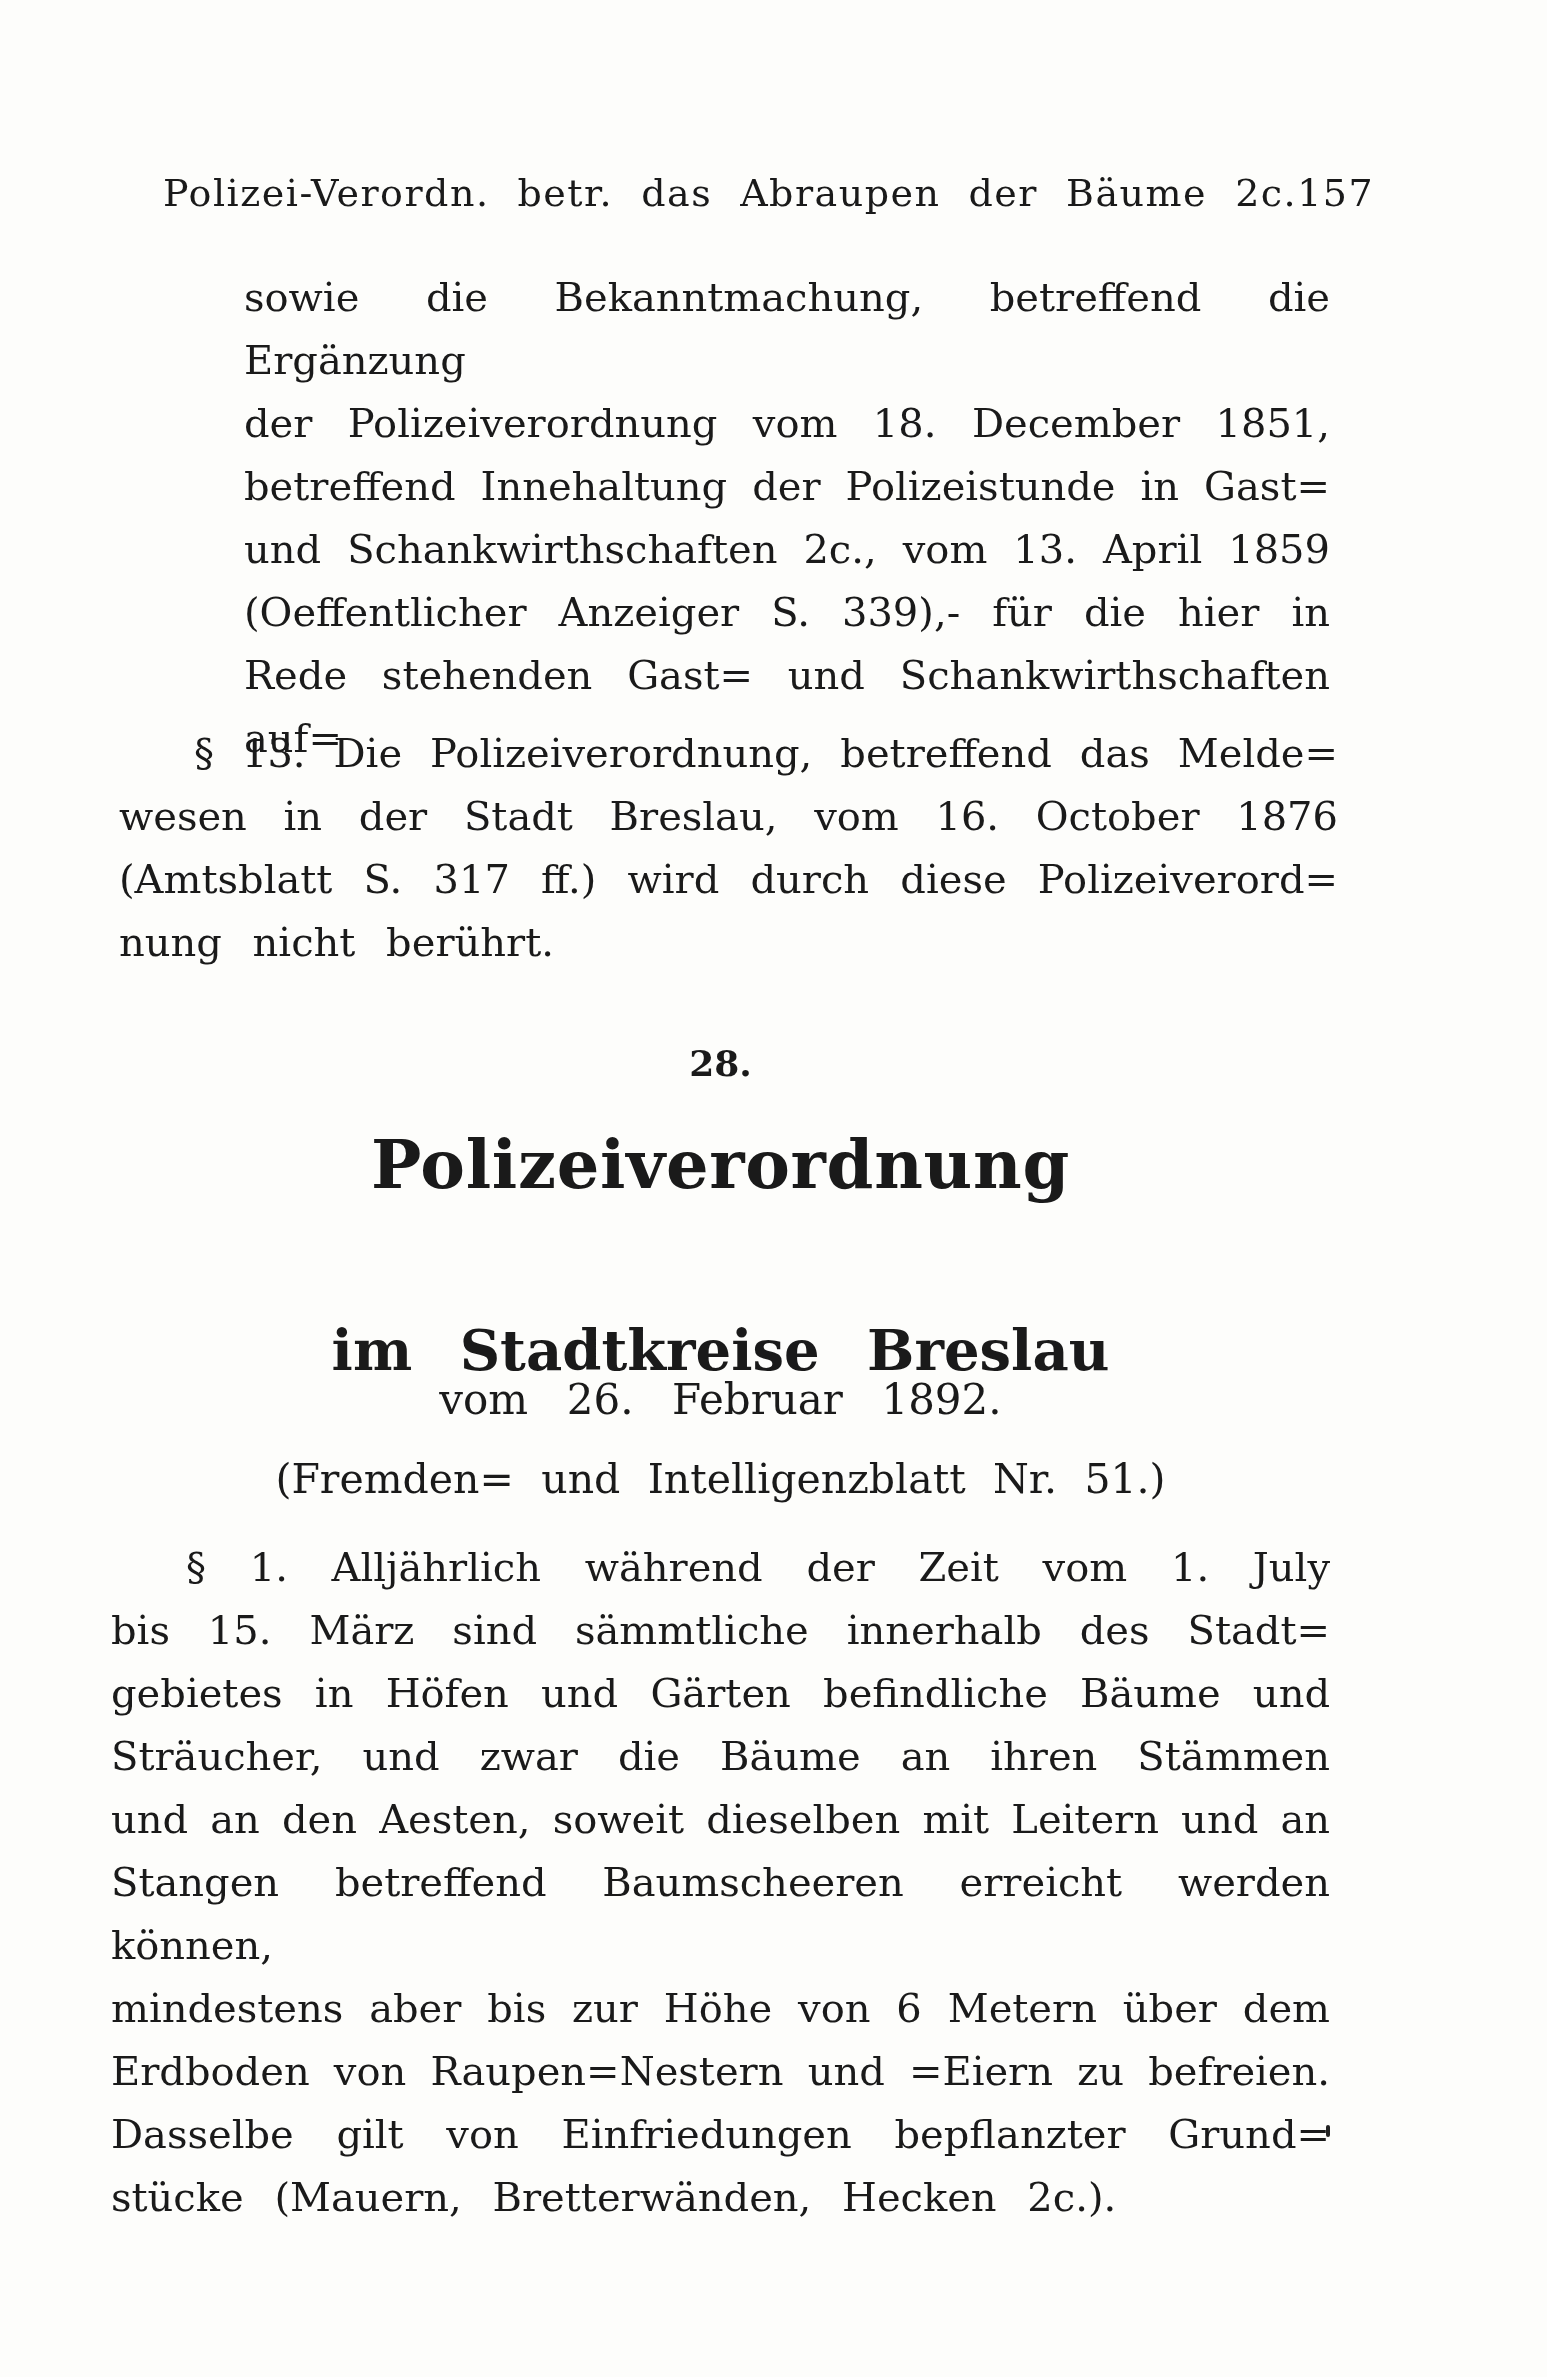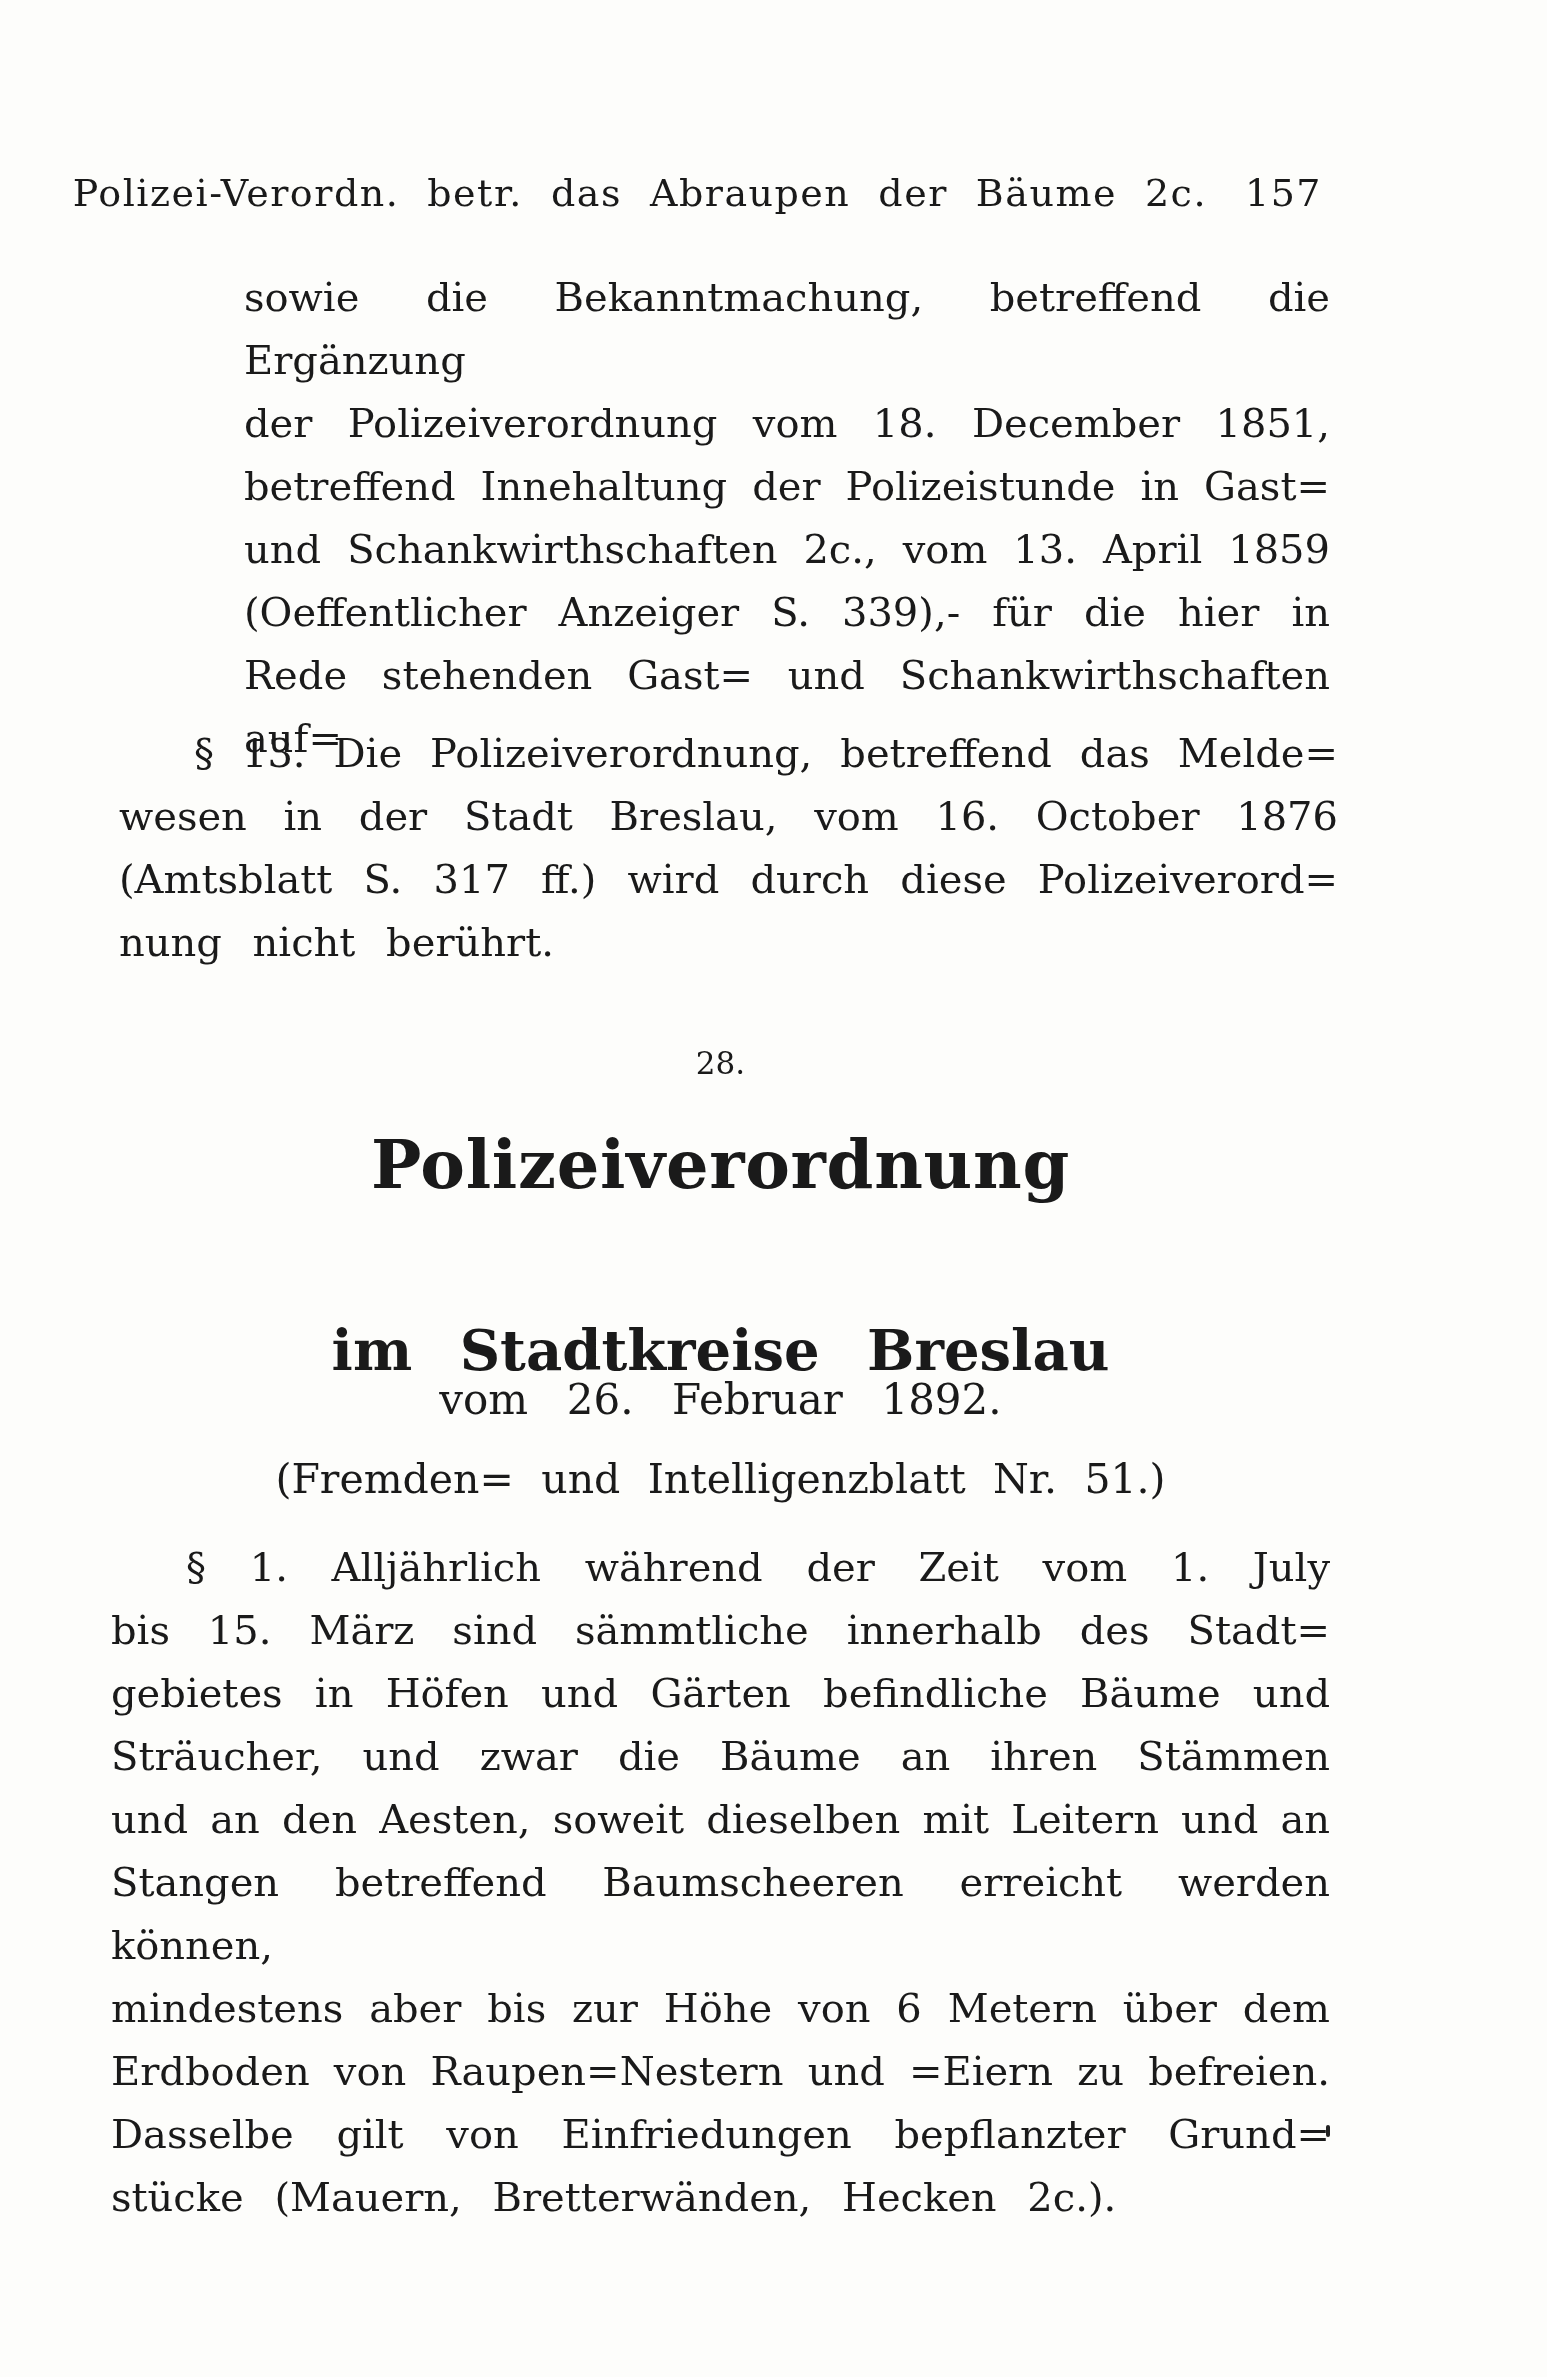--- a/index.html
+++ b/index.html
@@ -10,25 +10,24 @@
     margin: 0 auto;
     background: #fdfdfb;
     color: #1a1a1a;
     font-family: "DejaVu Serif", "Liberation Serif", serif;
     overflow: hidden;
   }
   
   .hdr {
     position: absolute;
     top: 167px; left: 163px; width: 1159px;
-    display: flex; justify-content: flex-end; align-items: baseline;
+    display: flex; justify-content: flex-start; align-items: baseline;
     font-size: 38px; line-height: 53px;
     letter-spacing: 1.5px; word-spacing: 0.38em;
     white-space: nowrap;
-    gap: 38px;
   }
   
   .bq {
     position: absolute;
     top: 266px; left: 244px; width: 1086px;
     font-size: 40px; line-height: 63px;
   }
   
   .p13 {
     position: absolute;
@@ -38,21 +37,21 @@
   .p1 {
     position: absolute;
     top: 1536px; left: 111px; width: 1219px;
     font-size: 40px; line-height: 63px;
   }
   .jline { text-align: justify; text-align-last: justify; }
   .lline { text-align: left; word-spacing: 0.45em; }
   .indent { text-indent: 75px; }
   
   .cblock { position: absolute; left: 111px; width: 1219px; text-align: center; }
-  .secnum   { top: 1034px; font-size: 31px; line-height: 59px; font-weight: normal; }
+  .secnum   { top: 1034px; font-size: 36px; line-height: 59px; font-weight: bold; }
   .title    { top: 1121px; font-size: 67px; line-height: 88px; font-weight: bold; letter-spacing: 0.7px; }
   .sub1     { top: 1211px; font-size: 48px; line-height: 66px; font-weight: bold; word-spacing: 0.5em; }
   .sub2     { top: 1317px; font-size: 56px; line-height: 66px; font-weight: bold; word-spacing: 0.5em; }
   .dateline { top: 1370px; font-size: 42px; line-height: 59px; word-spacing: 0.6em; }
   .srcline  { top: 1451px; font-size: 41px; line-height: 57px; word-spacing: 0.35em; }
   
   .stray {
     position: absolute;
     top: 2125px; left: 1326px;
     width: 4.4px; height: 12.4px;

